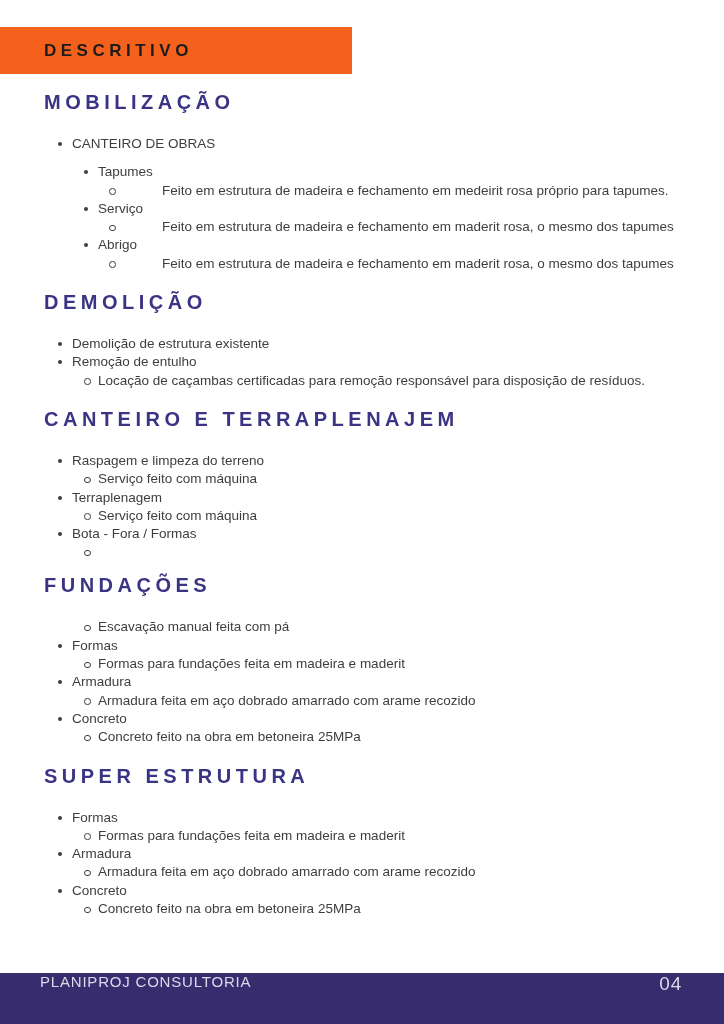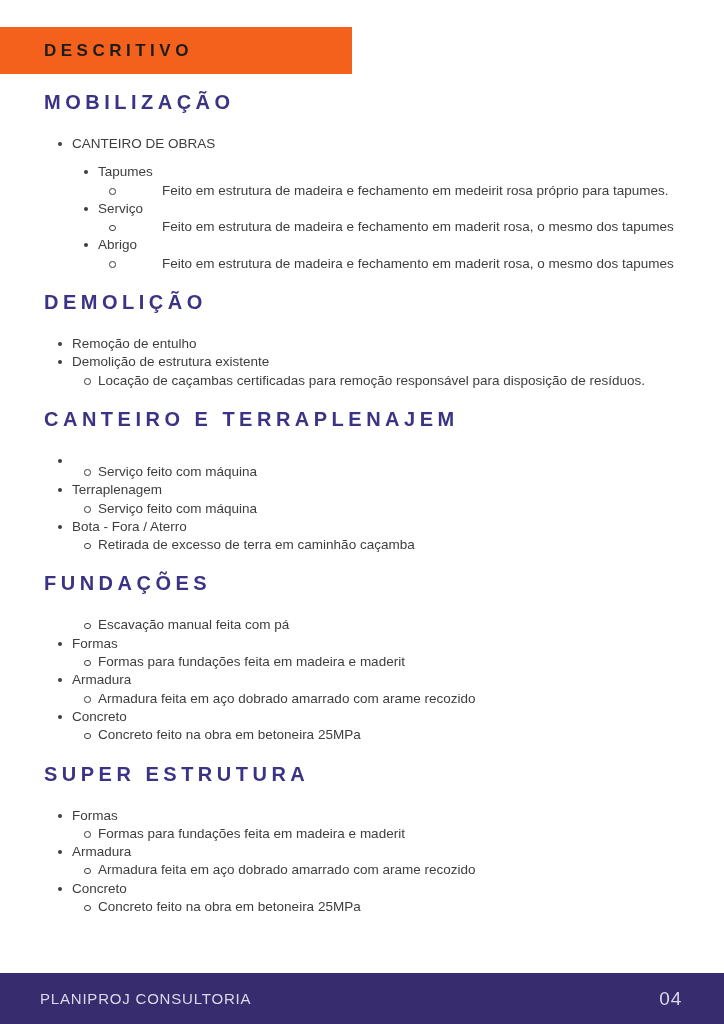--- a/index.html
+++ b/index.html
@@ -62,21 +62,21 @@
     border-radius:50%; background:var(--body-text);
   }
   .marker.circle::before {
     content:""; width:4.5px; height:4.5px; margin-top:6.5px;
     border-radius:50%; border:1.2px solid var(--body-text); background:transparent;
   }
   .footer {
     position:absolute; left:0; right:0; bottom:0;
     height:51px;
     background:var(--footer-bg);
-    display:flex; align-items:center; justify-content:space-between;
+    display:flex; align-items:flex-start; justify-content:space-between;
     padding:0 42px 0 40px;
     color:var(--footer-text);
   }
   .footer-company { font-size:15px; letter-spacing:0.8px; font-weight:300; }
   .footer-page { font-size:19px; letter-spacing:0.8px; font-weight:300; }
 </style>
 </head>
 <body>
 
 <div class="page">
@@ -116,56 +116,56 @@
       <div class="line l3">
         <span class="marker circle"></span>
         <span>Feito em estrutura de madeira e fechamento em maderit rosa, o mesmo dos tapumes</span>
       </div>
     </div>
 
     <div class="section">
       <div class="section-title">DEMOLIÇÃO</div>
       <div class="line l1">
         <span class="marker disc"></span>
+        <span>Demolição de estrutura existente</span>
+      </div>
+      <div class="line l1">
+        <span class="marker disc"></span>
         <span>Remoção de entulho</span>
       </div>
-      <div class="line l1">
-        <span class="marker disc"></span>
-        <span>Demolição de estrutura existente</span>
-      </div>
       <div class="line l2">
         <span class="marker circle"></span>
         <span>Locação de caçambas certificadas para remoção responsável para disposição de resíduos.</span>
       </div>
     </div>
 
     <div class="section">
       <div class="section-title">CANTEIRO E TERRAPLENAJEM</div>
       <div class="line l1">
         <span class="marker disc"></span>
+        <span>Raspagem e limpeza do terreno</span>
       </div>
       <div class="line l2">
         <span class="marker circle"></span>
         <span>Serviço feito com máquina</span>
       </div>
       <div class="line l1">
         <span class="marker disc"></span>
         <span>Terraplenagem</span>
       </div>
       <div class="line l2">
         <span class="marker circle"></span>
         <span>Serviço feito com máquina</span>
       </div>
       <div class="line l1">
         <span class="marker disc"></span>
-        <span>Bota - Fora / Aterro</span>
-      </div>
-      <div class="line l2">
-        <span class="marker circle"></span>
-        <span>Retirada de excesso de terra em caminhão caçamba</span>
+        <span>Bota - Fora / Formas</span>
+      </div>
+      <div class="line l2">
+        <span class="marker circle"></span>
       </div>
     </div>
 
     <div class="section">
       <div class="section-title">FUNDAÇÕES</div>
       <div class="line l2">
         <span class="marker circle"></span>
         <span>Escavação manual feita com pá</span>
       </div>
       <div class="line l1">

